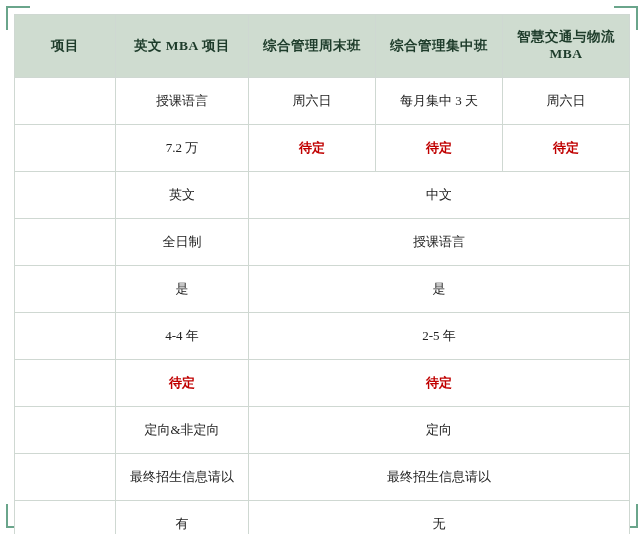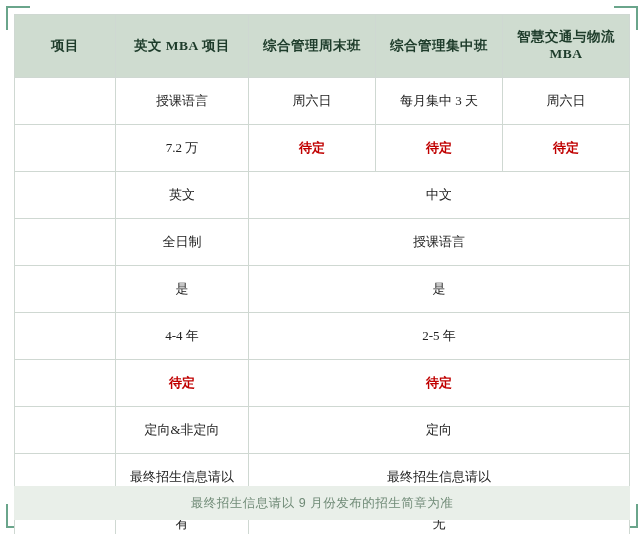--- a/index.html
+++ b/index.html
@@ -173,17 +173,14 @@
           </tr>
           <tr class="body">
             <td class="rowlabel">宿舍</td>
             <td>有</td>
             <td colspan="3">无</td>
           </tr>
         </tbody>
     </table>
   </div>
 
-  <div class="footer-band">
-    <span class="footer-text">最终招生信息请以 9 月份发布的招生简章为准</span>
-  </div>
 
 </div>
 
 </body></html>

